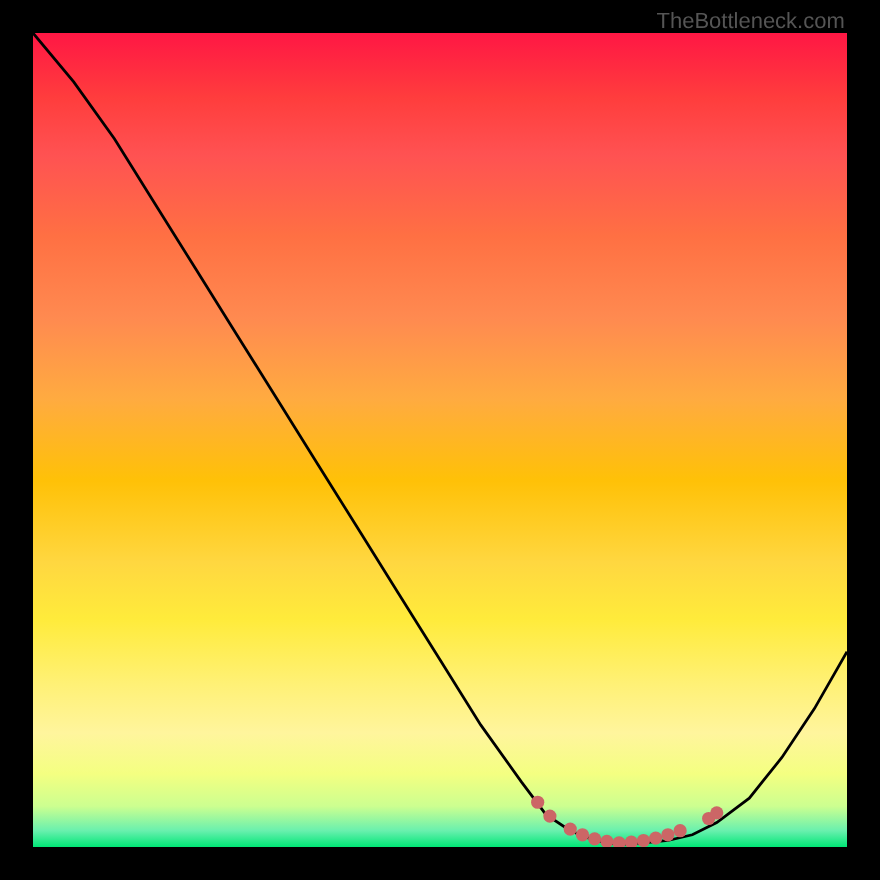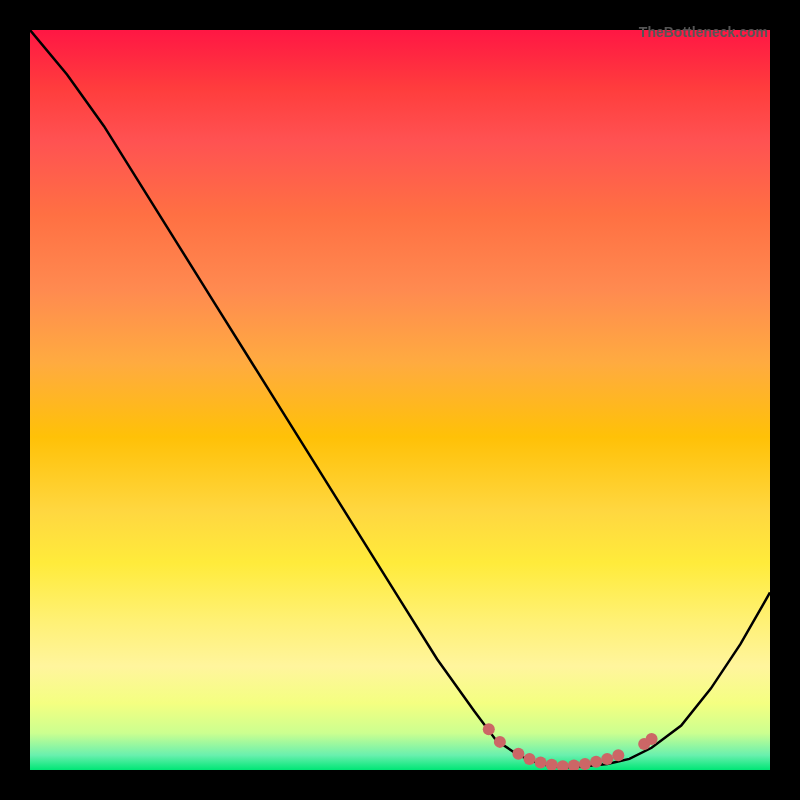--- a/index.html
+++ b/index.html
@@ -29,25 +29,25 @@
       #fff176 80%,
       #fff59d 86%,
       #f4ff81 91%,
       #ccff90 95%,
       #69f0ae 98%,
       #00e676 100%
     );
   }
   .watermark {
     position: absolute;
-    top: 24px;
+    top: 8px;
     right: 32px;
     font-family: Arial, sans-serif;
-    font-size: 14px;
-    font-weight: bold;
+    font-size: 20px;
+    font-weight: normal;
     color: #555;
     z-index: 10;
   }
   .curve-svg {
     position: absolute;
     left: 0;
     top: 0;
     width: 740px;
     height: 740px;
     z-index: 5;

